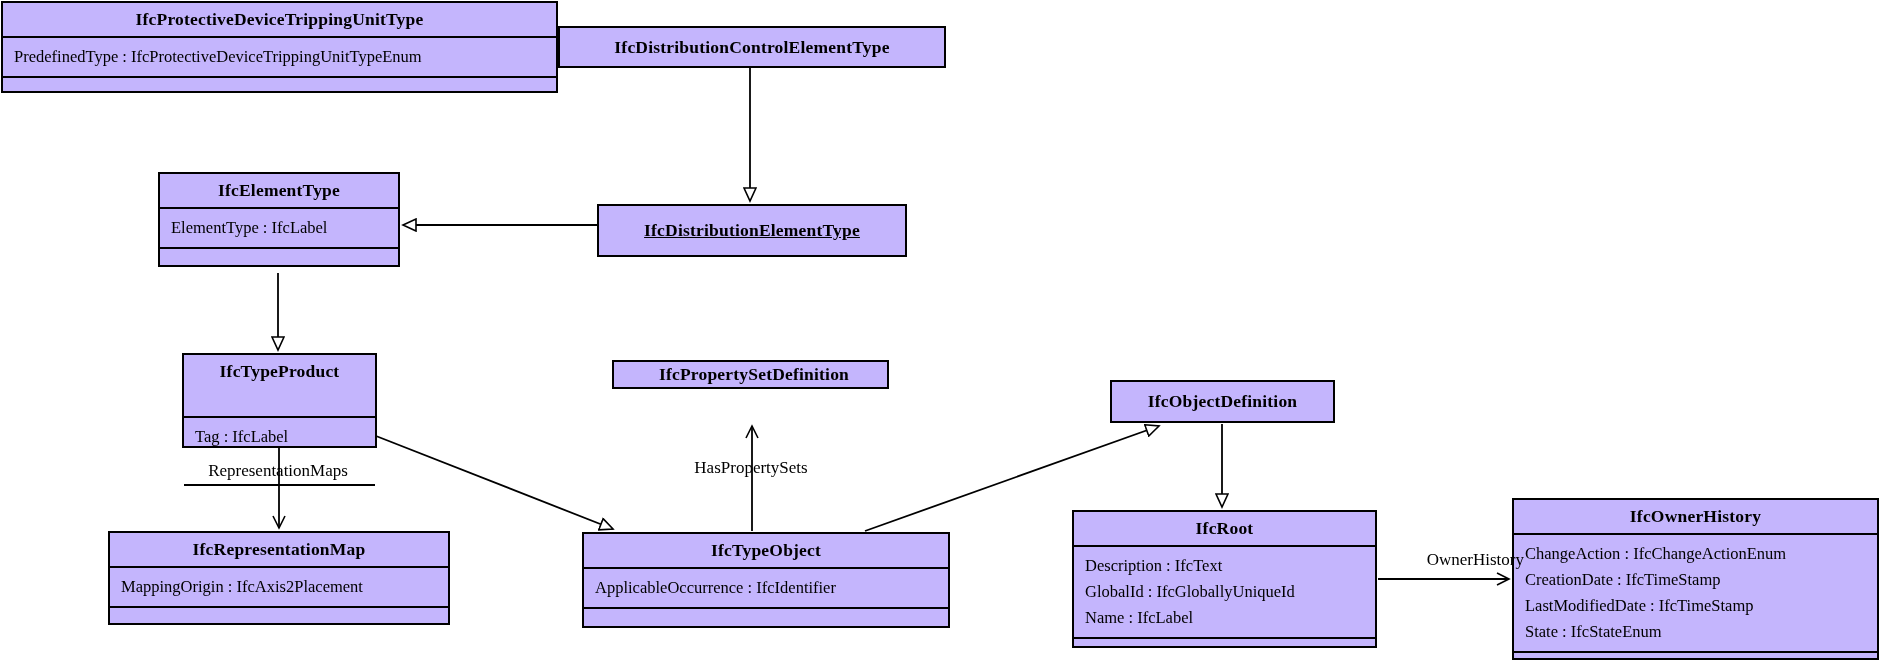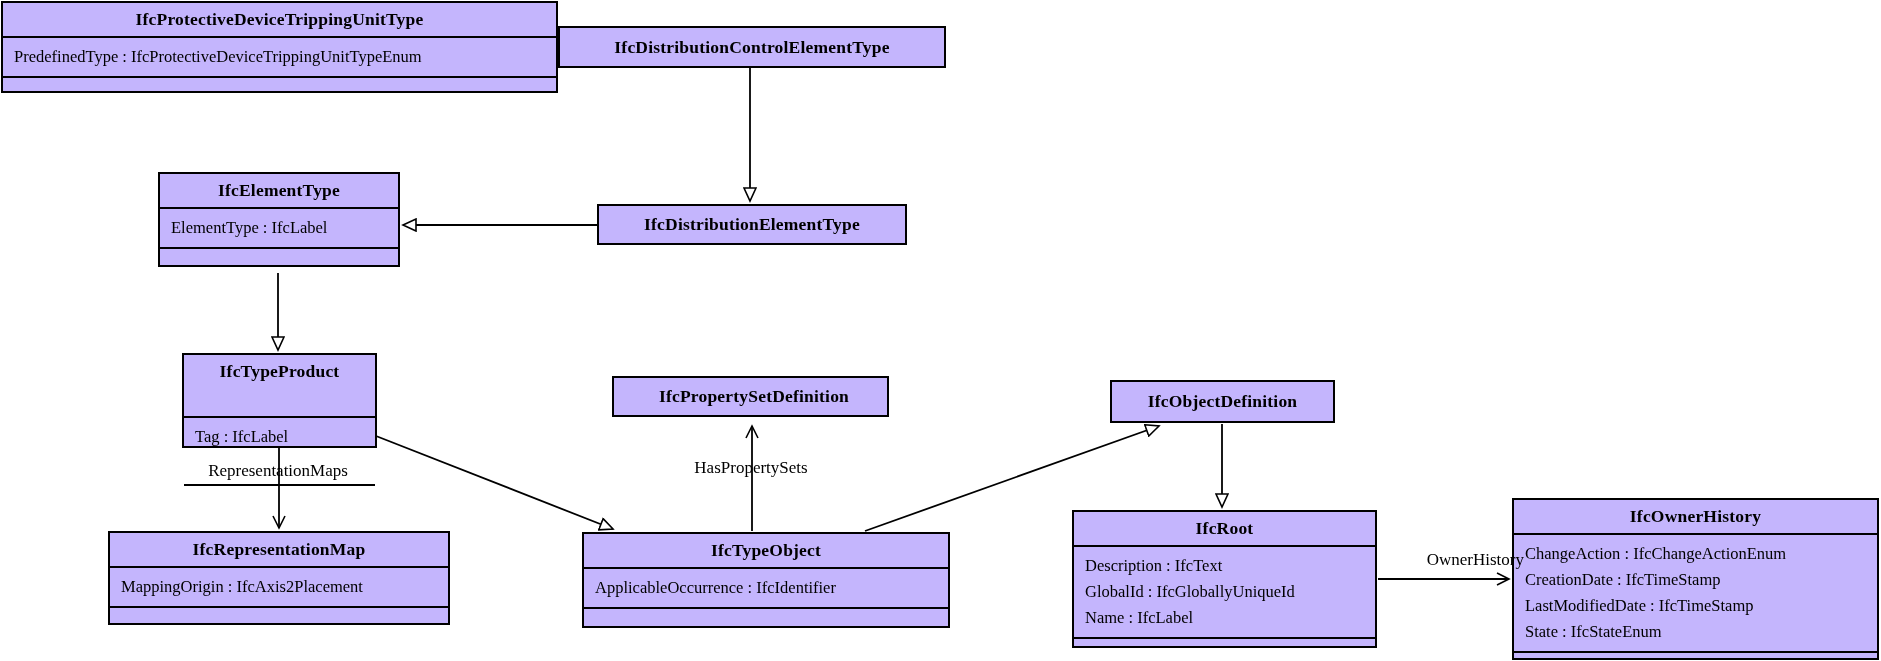--- a/index.html
+++ b/index.html
@@ -104,33 +104,33 @@
   </div>
 
   <div class="class-box" style="left:158px; top:172px; width:242px; height:95px;">
     <div class="cb-title">IfcElementType</div>
     <div class="cb-attrs">
       <div>ElementType : IfcLabel</div>
     </div>
     <div class="cb-empty"></div>
   </div>
 
-  <div class="class-box single" style="left:597px; top:204px; width:310px; height:41px;">
+  <div class="class-box single" style="left:597px; top:204px; width:310px; height:53px;text-decoration:underline;">
     <div class="cb-title">IfcDistributionElementType</div>
   </div>
 
   <div class="class-box" style="left:182px; top:353px; width:195px; height:95px;gap:28px;">
     <div class="cb-title">IfcTypeProduct</div>
     <div class="cb-attrs">
       <div>Tag : IfcLabel</div>
     </div>
     <div class="cb-empty"></div>
   </div>
 
-  <div class="class-box single" style="left:612px; top:376px; width:277px; height:41px;padding-left:7px;">
+  <div class="class-box single" style="left:612px; top:360px; width:277px; height:29px;padding-left:7px;">
     <div class="cb-title">IfcPropertySetDefinition</div>
   </div>
 
   <div class="class-box single" style="left:1110px; top:380px; width:225px; height:43px;">
     <div class="cb-title">IfcObjectDefinition</div>
   </div>
 
   <div class="class-box" style="left:108px; top:531px; width:342px; height:94px;">
     <div class="cb-title">IfcRepresentationMap</div>
     <div class="cb-attrs">

